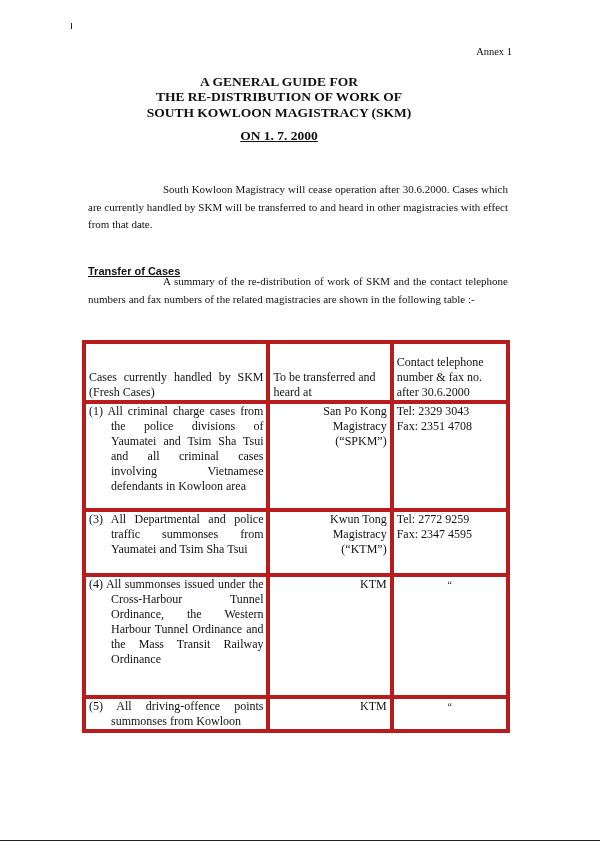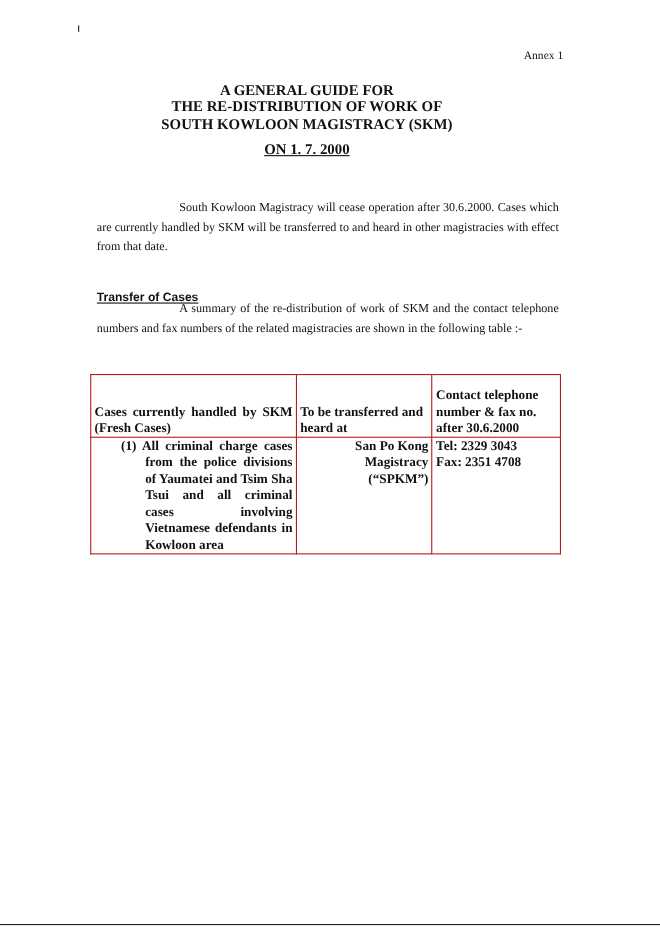--- a/index.html
+++ b/index.html
@@ -13,27 +13,27 @@
   .title2 { top:88px; left:-21px; }
   .title3 { top:104px; left:-21px; }
   .date { top:127px; left:-21px; text-decoration:underline; font-size:13.5px; }
   .para { left:88px; width:420px; font-size:11px; line-height:17.5px; text-align:justify; }
   .p1 { top:181px; text-indent:75px; }
   .section-head { left:88px; top:243px; font-family:"Liberation Sans", sans-serif; font-size:11px; font-weight:bold; text-decoration:underline;margin-top:22px; }
   .p2 { top:273px; text-indent:75px; }
 
   table.cases { position:absolute; left:82px; top:340px; width:428px; border-collapse:collapse;
                 font-size:12px; line-height:15px; }
-  table.cases td { border:1px solid #b91c1c; vertical-align:top; padding:0 3px;font-weight:bold; }
+  table.cases td { border:4px solid #b91c1c; vertical-align:top; padding:0 3px; }
   table.cases tr.header td { vertical-align:bottom; height:56px; }
   .c1 { width:183px; text-align:justify; }
   .c2 { width:119px; text-align:right; }
   .c3 { width:112px; }
   .header .c2 { text-align:left; }
-  .item { display:block; padding-left:22px; text-indent:-22px; text-align:justify;margin-left:24px; }
+  .item { display:block; padding-left:22px; text-indent:-22px; text-align:justify; }
   .r1 td { height:104px; }
   .r2 td { height:46px; }
   .r3 td { height:61px; }
   .r4 td { height:118px; }
   .r5 td { height:30px; }
   .ditto { text-align:center; font-size:10px; }
   .footer-line { left:0; top:840px; width:600px; height:1px; background:#222; }
 </style>
 </head>
 <body>
@@ -66,16 +66,52 @@
     <td class="c2">
       <div>San Po Kong</div>
       <div>Magistracy</div>
       <div>(“SPKM”)</div>
     </td>
     <td class="c3">
       <div>Tel: 2329 3043</div>
       <div>Fax: 2351 4708</div>
     </td>
   </tr>
+  <tr class="r3">
+    <td class="c1">
+          <span class="item">(3) All Departmental and police traffic summonses from Yaumatei and Tsim Sha Tsui</span>
+        </td>
+    <td class="c2">
+      <div>Kwun Tong</div>
+      <div>Magistracy</div>
+      <div>(“KTM”)</div>
+    </td>
+    <td class="c3">
+      <div>Tel: 2772 9259</div>
+      <div>Fax: 2347 4595</div>
+    </td>
+  </tr>
+  <tr class="r4">
+    <td class="c1">
+          <span class="item">(4) All summonses issued under the Cross-Harbour Tunnel Ordinance, the Western Harbour Tunnel Ordinance and the Mass Transit Railway Ordinance</span>
+        </td>
+    <td class="c2">
+      <div>KTM</div>
+    </td>
+    <td class="c3 ditto">
+      <div>“</div>
+    </td>
+  </tr>
+  <tr class="r5">
+    <td class="c1">
+          <span class="item">(5) All driving-offence points summonses from Kowloon</span>
+        </td>
+    <td class="c2">
+      <div>KTM</div>
+    </td>
+    <td class="c3 ditto">
+      <div>“</div>
+    </td>
+  </tr>
 </tbody>
   </table>
 
 <div class="abs footer-line"></div>
 
 </body></html>

